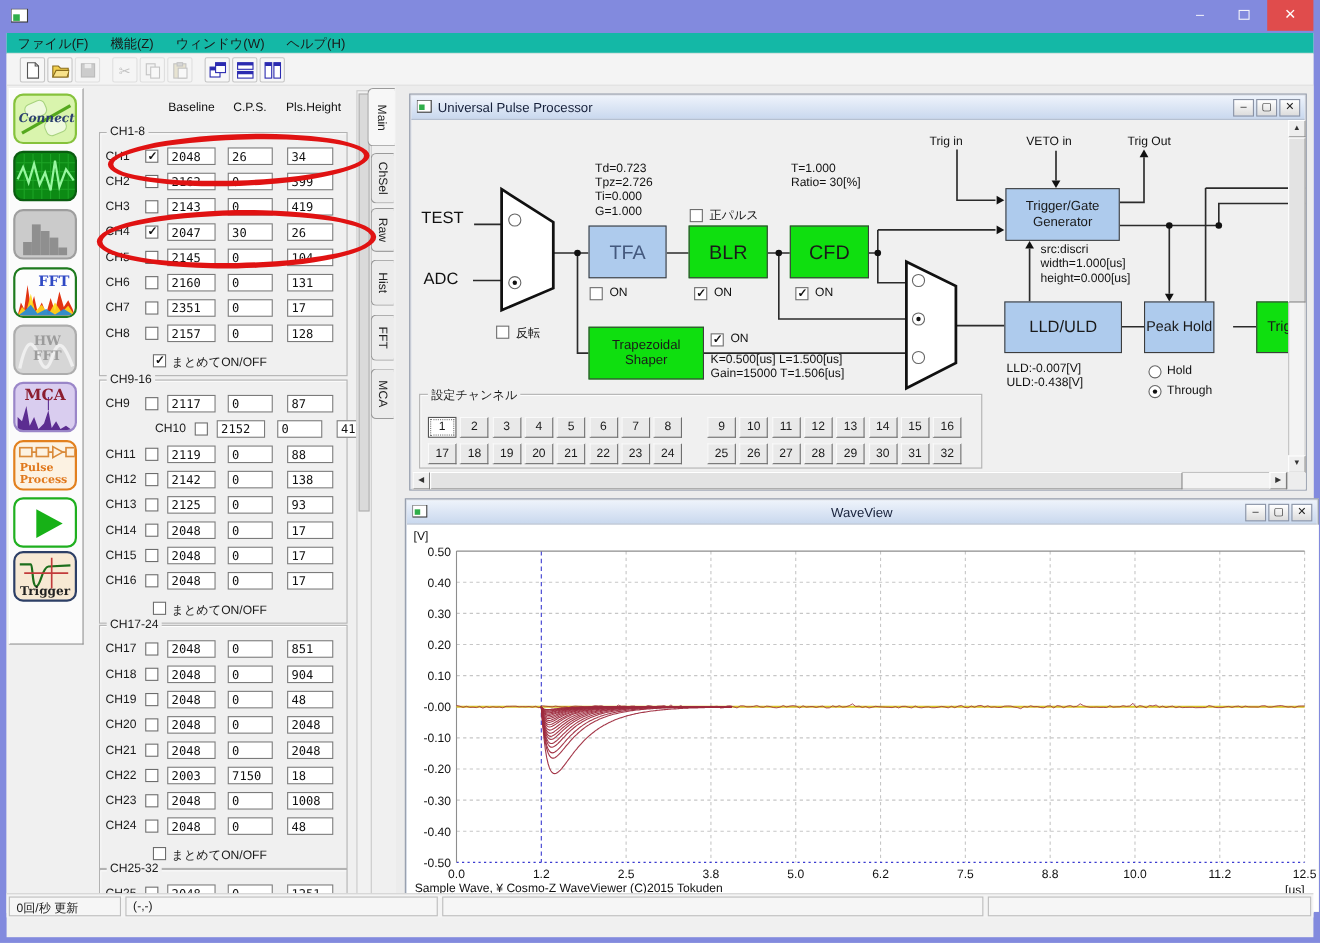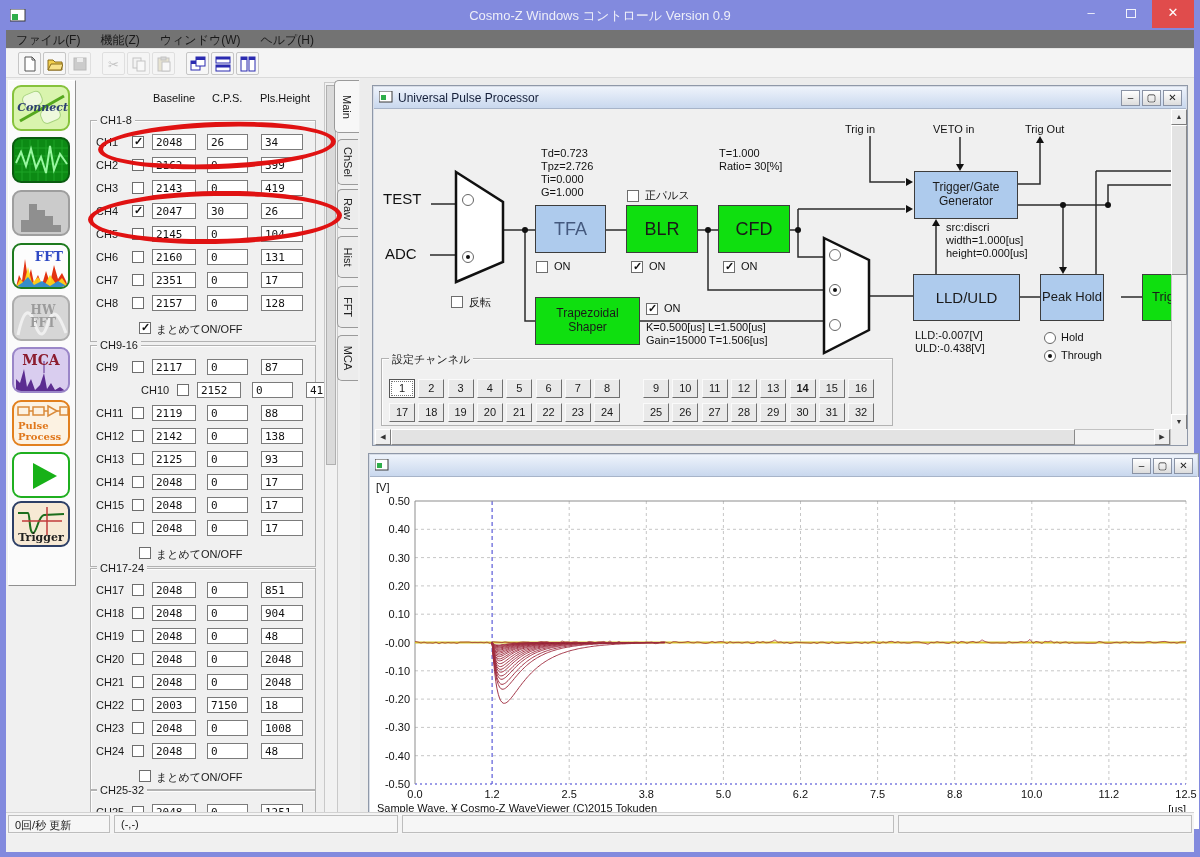--- a/index.html
+++ b/index.html
@@ -6,21 +6,21 @@
   html,body{width:1200px;height:857px;overflow:hidden;background:#828ade;font-family:"Liberation Sans",sans-serif;color:#1a1a1a;-webkit-font-smoothing:antialiased}
   #titlebar{position:absolute;left:0;top:0;width:1200px;height:30px;background:#828ade}
   #title-text{position:absolute;left:0;right:0;top:7px;text-align:center;color:#edeef8;font-size:13px}
   #tb-icon{position:absolute;left:10px;top:8px;width:16px;height:13px}
   .win-ctl{position:absolute;top:0;height:28px;text-align:center;color:#f2f3fb;font-size:13px;line-height:26px;cursor:default}
   #btn-min{left:1072px;width:38px}
   #btn-max{left:1112px;width:38px}
   #btn-max i{display:inline-block;width:10px;height:9px;border:1px solid #f2f3fb;margin-top:9px}
   #btn-close{left:1152px;width:42px;background:#e04c4c;color:#fff}
   #appbody{position:absolute;left:6px;top:30px;width:1188px;height:822px;background:#f0f0f0}
-  #menubar{position:absolute;left:0;top:0;width:100%;height:19px;background:#737373;font-size:12px;border-bottom:1px solid #e6e6e6}
+  #menubar{position:absolute;left:0;top:0;width:100%;height:19px;background:#14b8a6;font-size:12px;border-bottom:1px solid #e6e6e6}
   .menu-item{display:inline-block;padding:2px 10px 0 10px;height:19px}
   #toolbar{position:absolute;left:0;top:19px;width:100%;height:29px;background:#f4f4f4;border-bottom:1px solid #dadada}
   .tb-btn{position:absolute;top:3px;width:23px;height:23px;border:1px solid #c6c6c6;background:#f7f7f7;border-radius:2px}
   .tb-btn svg{position:absolute;left:3px;top:3px}
   .tb-btn.disabled{opacity:.45}
   #content{position:absolute;left:0;top:48px;width:1188px;height:752px;background:#f0f0f0}
   
   #side-panel{position:absolute;left:2px;top:2px;width:68px;height:506px;background:#fbfbfb;border:1px solid;border-color:#ffffff #909090 #909090 #ffffff}
   .sbtn{position:absolute;left:6px;width:58px;height:46px;border-radius:9px;border:2px solid #888;overflow:hidden;cursor:pointer}
   .sbtn svg{position:absolute;left:0;top:0}
@@ -80,21 +80,20 @@
   .sb-cell{position:absolute;top:2px;height:18px;border:1px solid #bdbdbd;background:#f6f6f6;font-size:11px;padding:2px 6px;white-space:nowrap;overflow:hidden}
 </style>
 </head>
 <body>
 
 <div id="titlebar">
   <span id="tb-icon"><svg width="16" height="13">
         <rect x="0" y="0" width="15" height="12" fill="#fff" stroke="#3a3a3a"></rect>
         <rect x="2" y="5" width="6" height="6" fill="#2fae4a"></rect>
       </svg></span>
-  <span id="title-text">Cosmo-Z Windows コントロール Version 0.9</span>
   <span class="win-ctl" id="btn-min">–</span>
   <span class="win-ctl" id="btn-max"><i></i></span>
   <span class="win-ctl" id="btn-close">✕</span>
 </div>
 
 <div id="appbody">
   <div id="menubar"><div class="menu-item">ファイル(F)</div><div class="menu-item">機能(Z)</div><div class="menu-item">ウィンドウ(W)</div><div class="menu-item">ヘルプ(H)</div></div>
   <div id="toolbar">
       <div class="tb-btn" style="left: 12px;">
         <svg width="16" height="16">
@@ -523,21 +522,21 @@
               <div class="chbtn" style="left: 101.9px; top: 270px;">4</div>
               <div class="chbtn" style="left: 131.2px; top: 270px;">5</div>
               <div class="chbtn" style="left: 160.5px; top: 270px;">6</div>
               <div class="chbtn" style="left: 189.8px; top: 270px;">7</div>
               <div class="chbtn" style="left: 219.1px; top: 270px;">8</div>
               <div class="chbtn" style="left: 268px; top: 270px;">9</div>
               <div class="chbtn" style="left: 297.3px; top: 270px;">10</div>
               <div class="chbtn" style="left: 326.6px; top: 270px;">11</div>
               <div class="chbtn" style="left: 355.9px; top: 270px;">12</div>
               <div class="chbtn" style="left: 385.2px; top: 270px;">13</div>
-              <div class="chbtn" style="left: 414.5px; top: 270px; font-weight: bold;">14</div>
+              <div class="chbtn" style="left: 414.5px; top: 270px;">14</div>
               <div class="chbtn" style="left: 443.8px; top: 270px;">15</div>
               <div class="chbtn" style="left: 473.1px; top: 270px;">16</div>
               <div class="chbtn" style="left: 14px; top: 294px;">17</div>
               <div class="chbtn" style="left: 43.3px; top: 294px;">18</div>
               <div class="chbtn" style="left: 72.6px; top: 294px;">19</div>
               <div class="chbtn" style="left: 101.9px; top: 294px;">20</div>
               <div class="chbtn" style="left: 131.2px; top: 294px;">21</div>
               <div class="chbtn" style="left: 160.5px; top: 294px;">22</div>
               <div class="chbtn" style="left: 189.8px; top: 294px;">23</div>
               <div class="chbtn" style="left: 219.1px; top: 294px;">24</div>
@@ -562,20 +561,21 @@
           <div style="position:absolute;left:796px;top:320px;width:16px;height:16px;background:#ededed"></div>
         </div>
       </div>
 
       <div class="childwin" id="wv-window" style="left:8px;top:375px;width:831px;height:376px">
         <div class="cw-title">
           <span class="cw-icon"><svg width="14" height="12">
                 <rect x="0" y="0" width="13" height="11" fill="#fff" stroke="#3a3a3a"></rect>
                 <rect x="2" y="4" width="5" height="5" fill="#2fae4a"></rect>
               </svg></span>
+          <span class="ttxt" style="left:0;right:0;text-align:center">WaveView</span>
           <span class="cw-btns">
             <span class="cwb">–</span><span class="cwb">▢</span><span class="cwb">✕</span>
           </span>
         </div>
         <div id="wv-content">
           <div id="wv-chart"><svg width="829" height="349" font-family="Liberation Sans, sans-serif">
                 <line x1="45" y1="52.3" x2="816" y2="52.3" stroke="#c6c6c6" stroke-dasharray="3,3"></line>
                 <line x1="45" y1="80.6" x2="816" y2="80.6" stroke="#c6c6c6" stroke-dasharray="3,3"></line>
                 <line x1="45" y1="108.9" x2="816" y2="108.9" stroke="#c6c6c6" stroke-dasharray="3,3"></line>
                 <line x1="45" y1="137.2" x2="816" y2="137.2" stroke="#c6c6c6" stroke-dasharray="3,3"></line>

